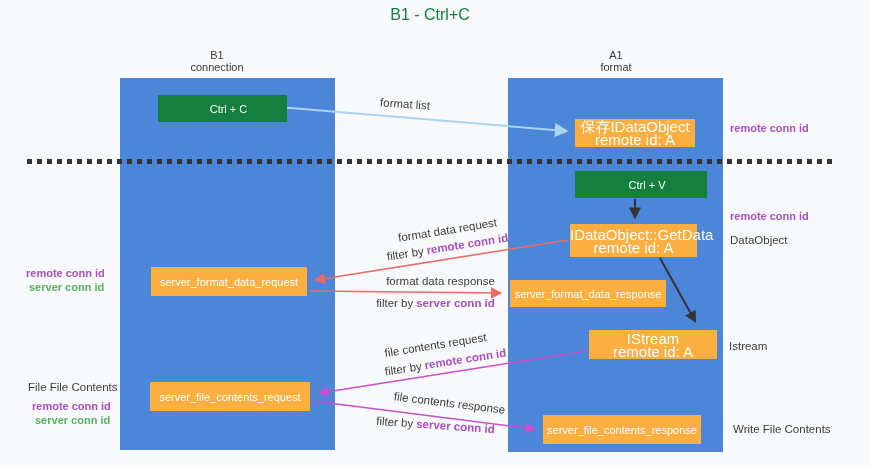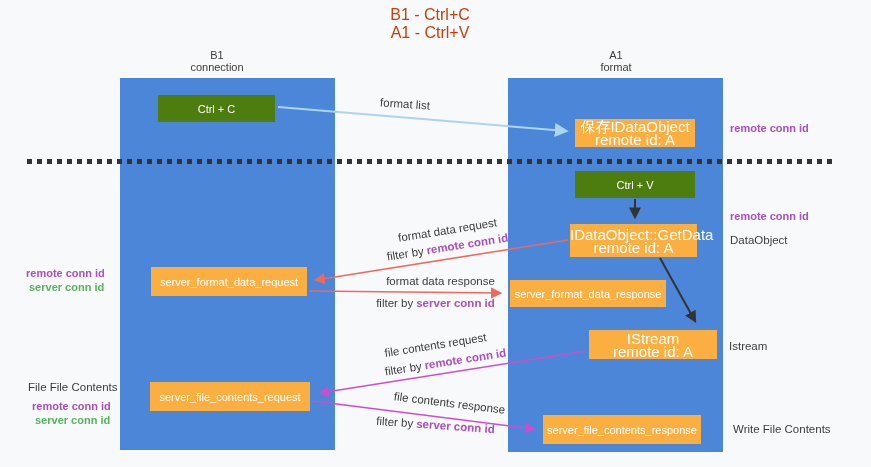--- a/index.html
+++ b/index.html
@@ -7,33 +7,33 @@
     width:871px;height:467px;
     background:#f8f9fa;
     font-family:"Liberation Sans", sans-serif;
     color:#3d3d3d;
     overflow:hidden;
   }
   .canvas{position:relative;width:871px;height:467px;}
   .abs{position:absolute;}
   .title{
     left:310px;top:6px;width:240px;
-    text-align:center;font-size:16px;line-height:18px;color:#c2410c;
+    text-align:center;font-size:16px;line-height:18px;color:#15803d;
   }
   .col{
     background:#4c86d9;
   }
   .col-header{
     text-align:center;font-size:11px;line-height:12px;color:#3c3c3c;
   }
   .node{
     color:#fff;text-align:center;font-size:11px;
     display:flex;flex-direction:column;justify-content:center;
   }
-  .green{background:#4d7c0f;}
+  .green{background:#15803d;padding-left:12px;}
   .orange{background:#faaf40;}
   .two-line{font-size:15px;line-height:13px;}
   .dashed{
     left:27px;top:159px;width:809px;height:5px;
     background:repeating-linear-gradient(90deg,#333 0 5px,transparent 5px 10px);
   }
   .alabel{
     font-size:11.5px;color:#3d3d3d;text-align:center;white-space:nowrap;
   }
   .hl-purple{color:#a94fc0;font-weight:bold;margin-left:3px;}
@@ -42,21 +42,20 @@
   .side-dark{color:#3d3d3d;font-size:11.5px;white-space:nowrap;}
   svg.arrows{position:absolute;left:0;top:0;width:871px;height:467px;pointer-events:none;}
 </style>
 </head>
 <body>
 
 <div class="canvas">
 
   <div class="abs title">
     <div>B1 - Ctrl+C</div>
-    <div>A1 - Ctrl+V</div>
   </div>
 
   <div class="abs col-header" style="left:157px;top:49px;width:120px;">
     <div>B1</div>
     <div>connection</div>
   </div>
   <div class="abs col-header" style="left:556px;top:49px;width:120px;">
     <div>A1</div>
     <div>format</div>
   </div>

